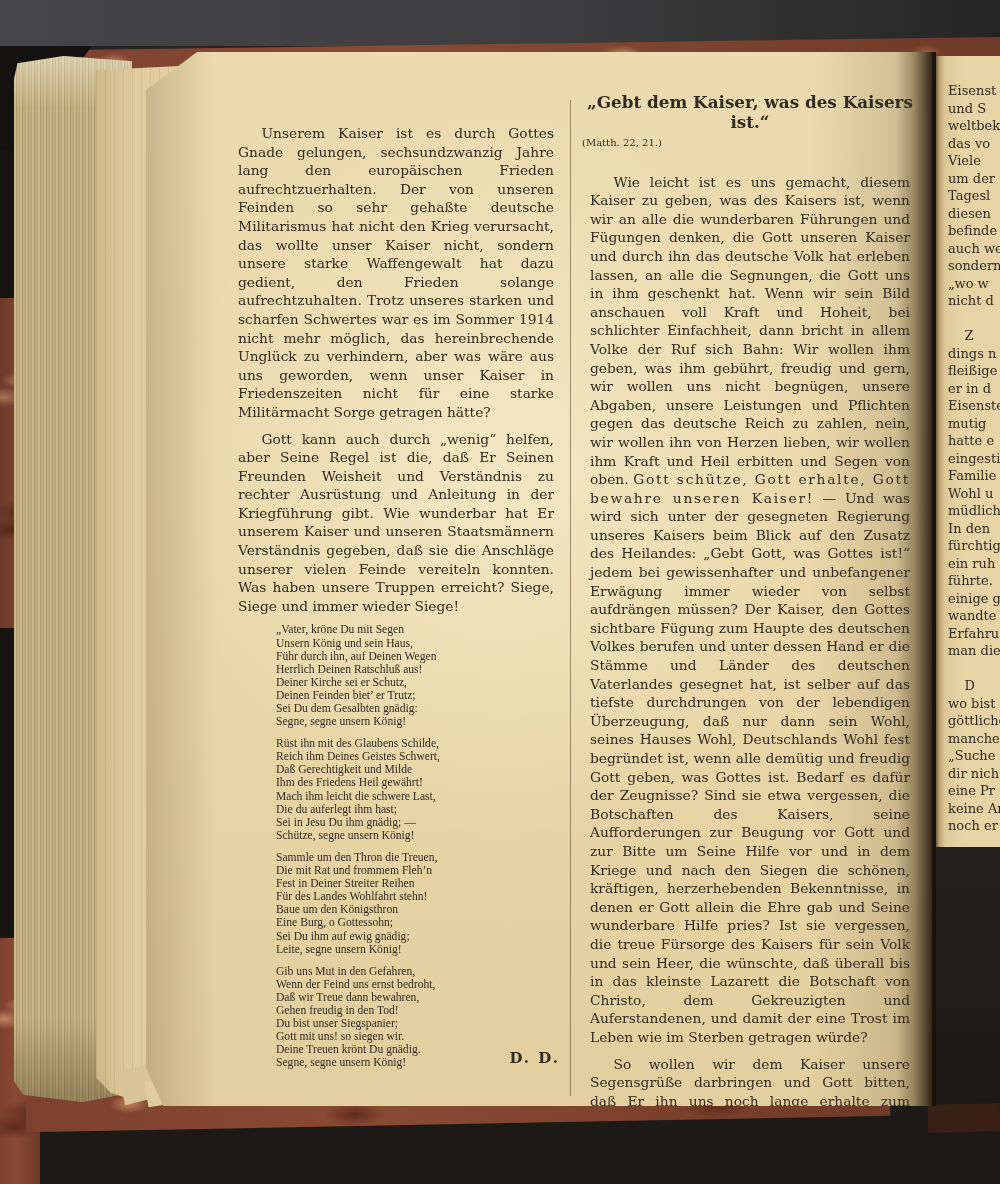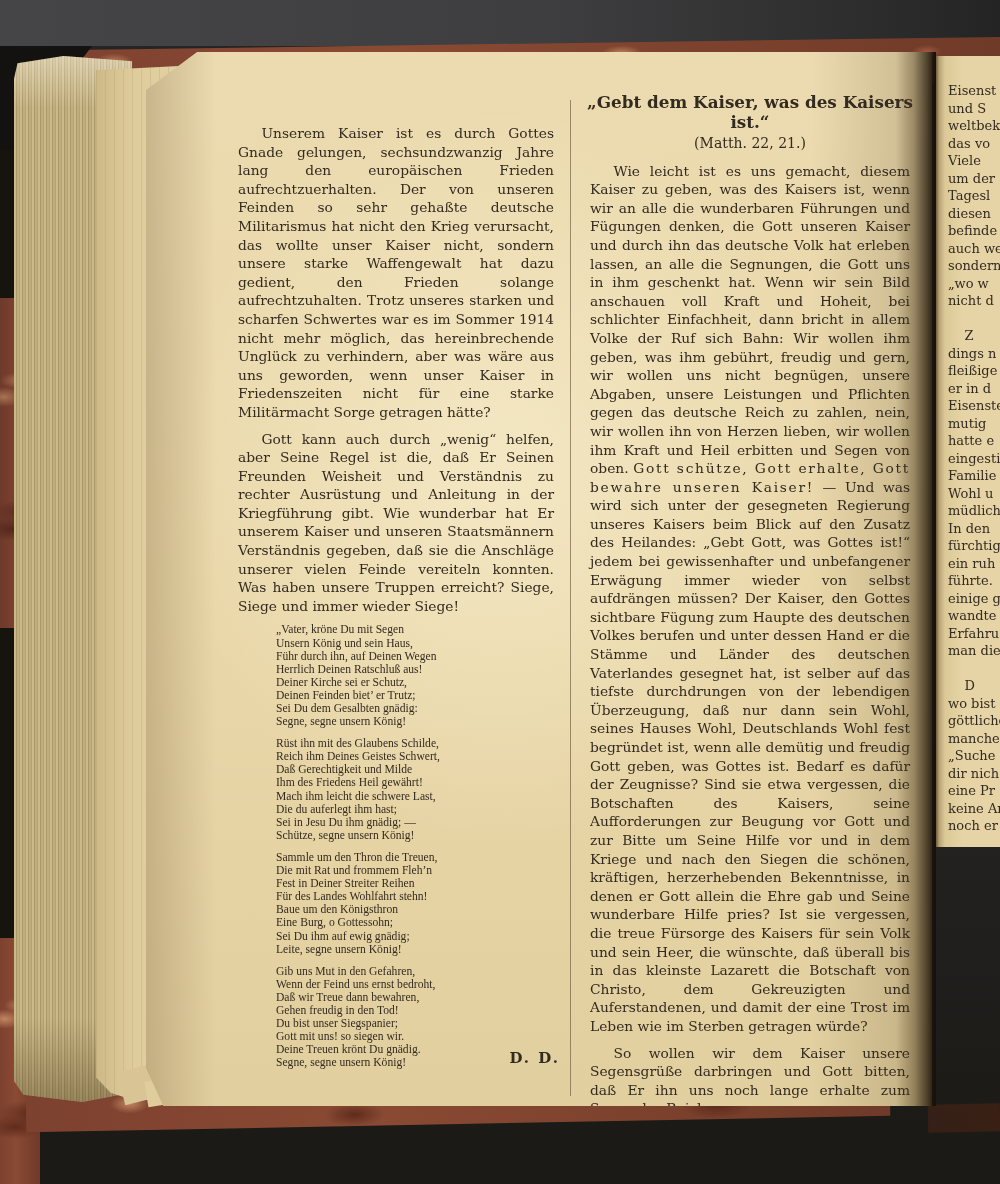--- a/index.html
+++ b/index.html
@@ -62,21 +62,21 @@
   .col-right{left:436px;top:40px;width:336px;}
   .col-divider{position:absolute;left:424px;top:48px;width:1px;height:996px;background:rgba(90,66,40,.55);}
   .body-text{font-size:13.8px;line-height:18.6px;text-align:justify;hyphens:auto;}
   p.par{margin:8px;text-indent:1.7em;}
   .b{font-weight:normal;}
   .sperr{letter-spacing:1.7px;}
   .poem{position:relative;margin-top:7px;padding-left:46px;font-size:11.6px;line-height:13.1px;color:var(--ink,#332a20);}
   .stanza{white-space:pre-line;margin:0 0 9px 0;font-family:Liberation Serif, serif;}
   .signature{position:absolute;right:2px;bottom:4px;font-size:15px;font-weight:bold;letter-spacing:2px;}
   .art-title{margin:0;font-size:16.8px;line-height:20px;font-weight:bold;text-align:center;white-space:pre-line;}
-  .art-sub{margin:2px 0 9px 0;font-size:14px;text-align:center;}
+  .art-sub{margin:2px 0 20px 0;font-size:10px;text-align:left;}
   .ornament{display:flex;justify-content:center;margin:10px 0 8px 0;}
   .a2-title{margin:2px 0 8px 0;}
 
   
   .right-sliver{position:absolute;left:936px;top:56px;width:64px;height:791px;z-index:5;overflow:hidden;
     background:linear-gradient(90deg,#6e5c3c 0%,#b7a273 5%,#dcc997 14%,var(--sliver_page,#e6d4a6) 42%);}
   .sliver-text{position:absolute;left:12px;top:26px;width:120px;color:var(--ink,#332a20);
     font-size:13px;line-height:17.5px;white-space:pre-wrap;}
 </style>
 </head>

